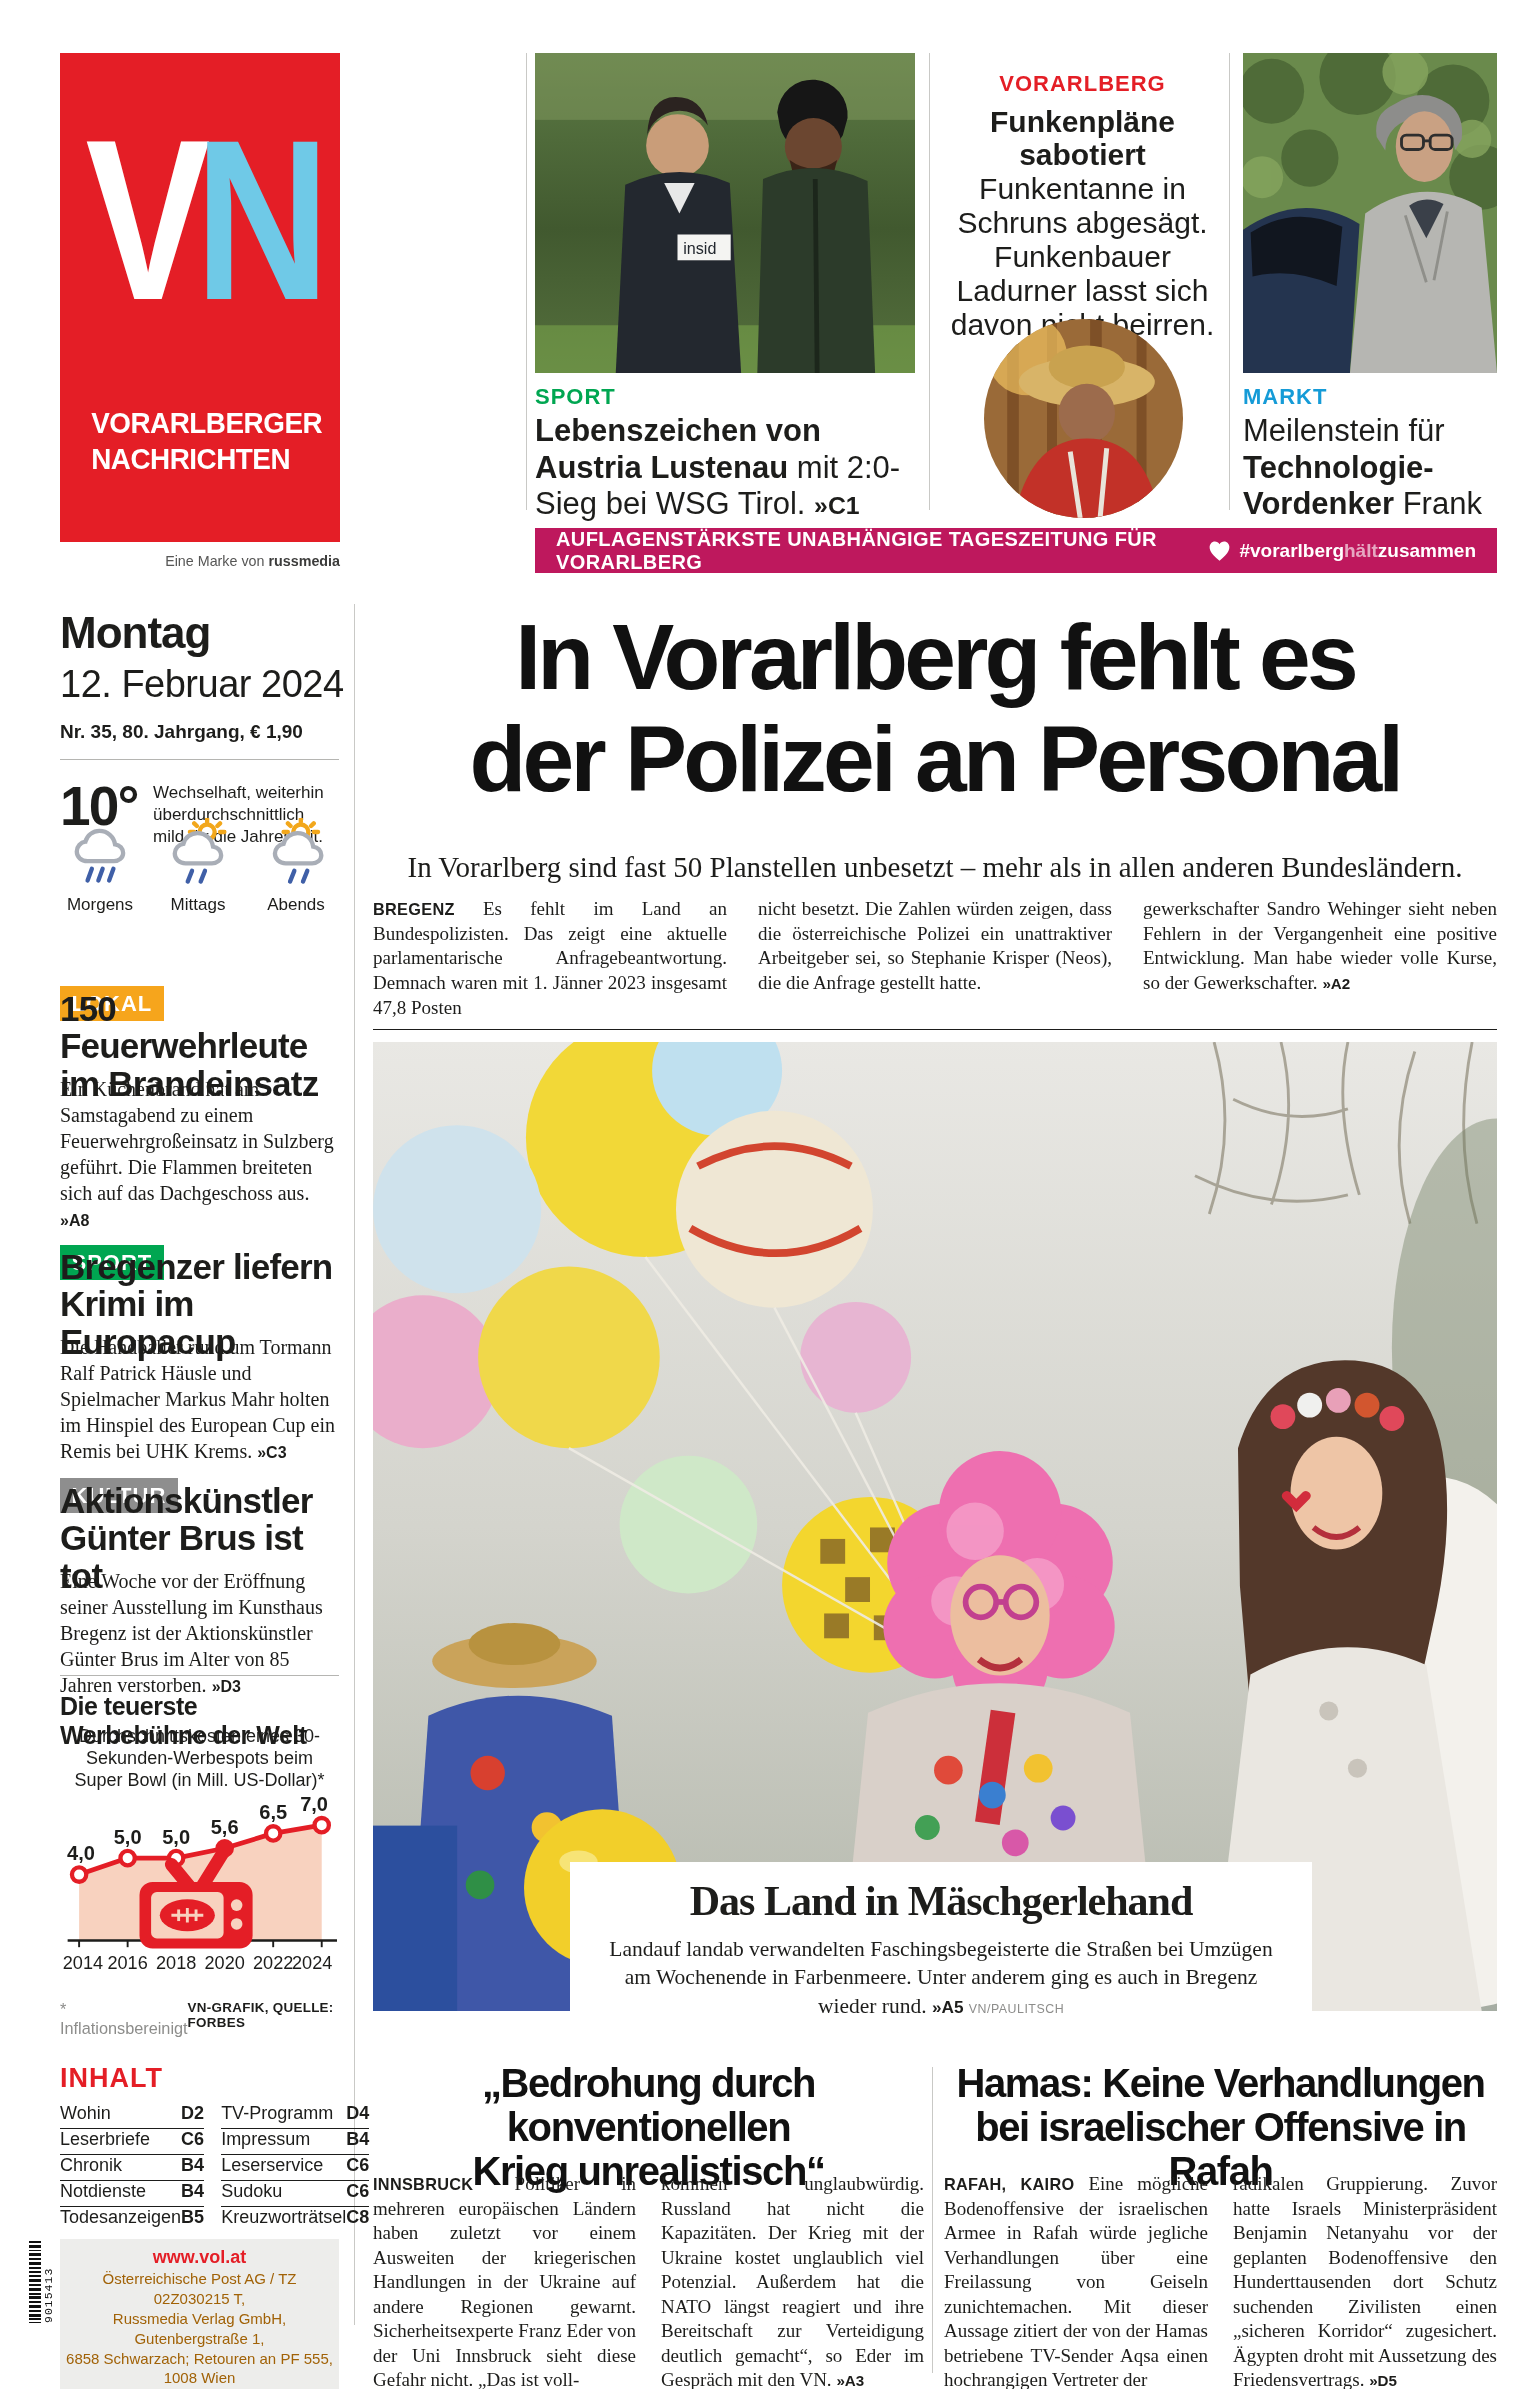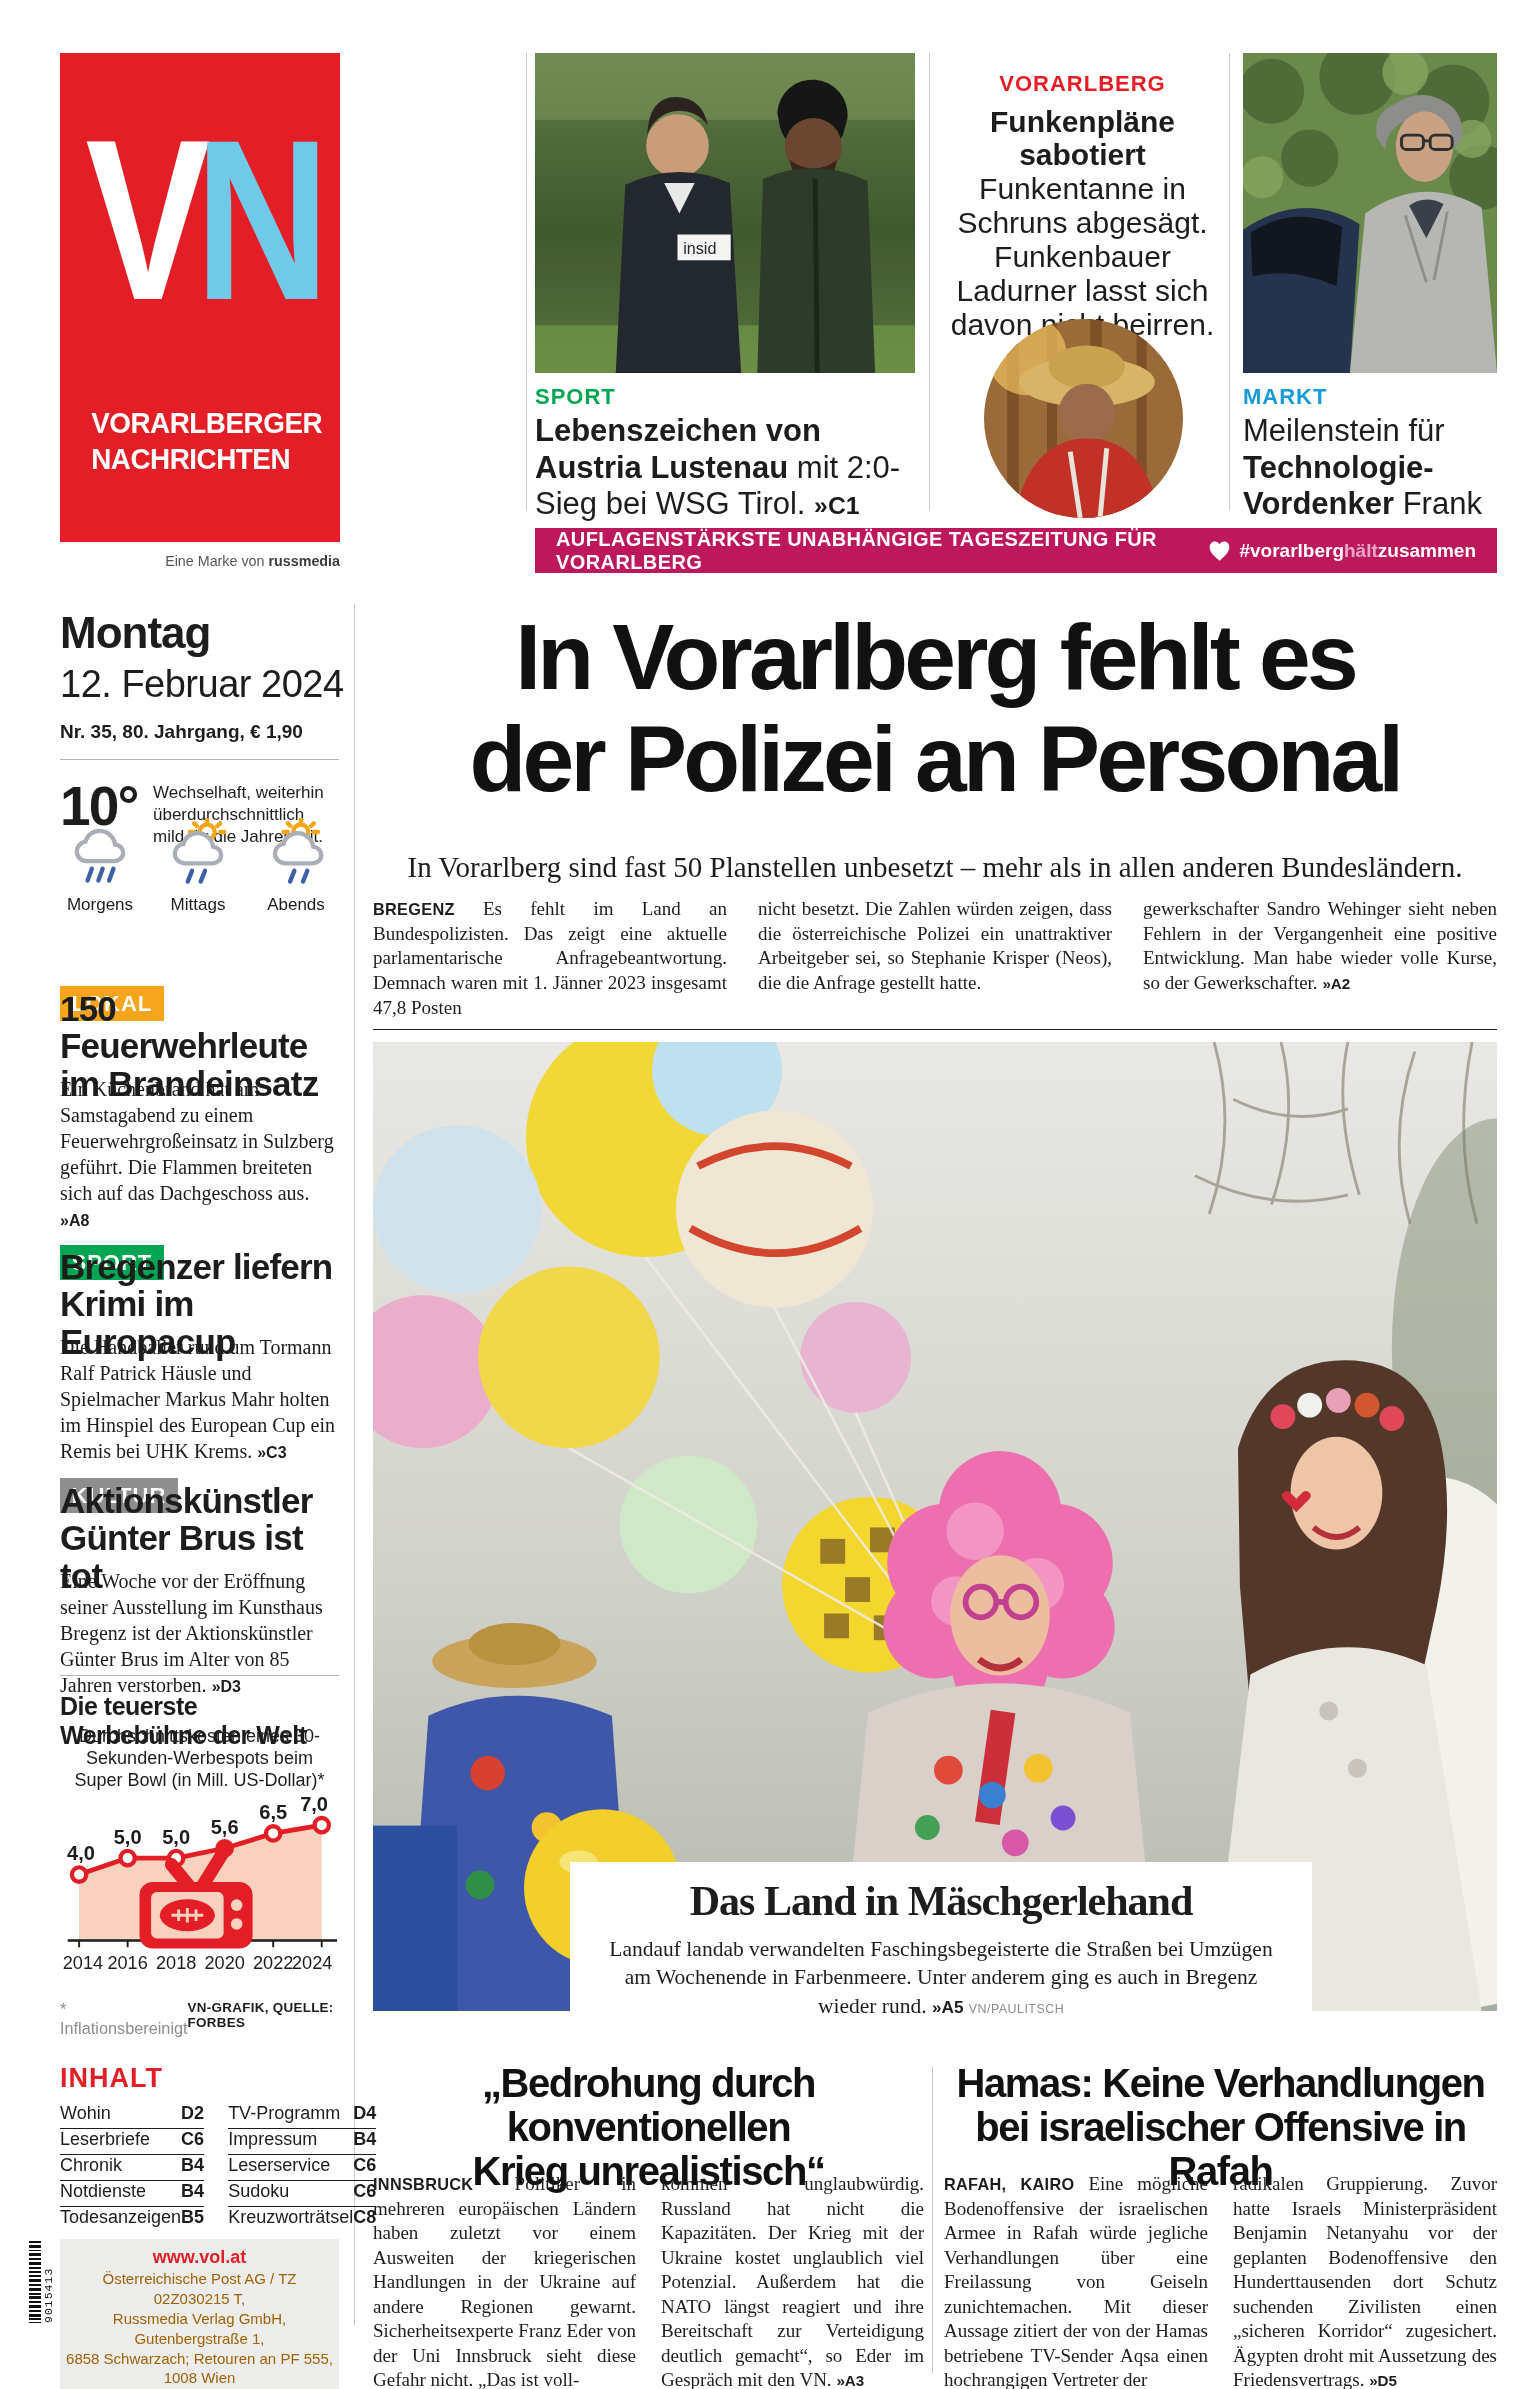--- a/index.html
+++ b/index.html
@@ -60,21 +60,21 @@
   .ch-sub{position:absolute;left:60px;top:1726px;width:279px;text-align:center;font-size:18px;line-height:1.22;color:#1d1d1b;}
   .chart-wrap{position:absolute;left:60px;top:1774px;width:277px;height:205px;}
   .chart-wrap svg{font-family:"Liberation Sans",sans-serif;}
   .tv-icon{position:absolute;left:65px;top:61px;width:145px;height:117px;}
   .chart-foot{position:absolute;left:60px;top:2000px;width:279px;display:flex;justify-content:space-between;align-items:flex-start;}
   .fn-left{color:#8d8d8b;font-size:16.3px;}
   .fn-right{font-size:13.4px;font-weight:800;letter-spacing:0.3px;}
 
   
   .inhalt-title{position:absolute;left:60px;top:2063px;font-size:27px;font-weight:900;letter-spacing:1px;}
-  .inhalt{position:absolute;left:60px;top:2103px;width:279px;display:flex;gap:24px;font-size:18px;justify-content:space-between;}
+  .inhalt{position:absolute;left:60px;top:2103px;width:279px;display:flex;gap:17px;font-size:18px;justify-content:space-between;}
   .inhalt .col{flex:1;}
   .in-row{display:flex;justify-content:space-between;align-items:baseline;height:25px;border-bottom:1.9px solid #1d1d1b;}
   .in-row.last{border-bottom:none;}
   .in-row b{font-weight:800;}
 
   
   .postbox{position:absolute;left:60px;top:2239px;width:279px;box-sizing:border-box;background:#ededeb;
       text-align:center;padding:7.6px 5.7px 9.6px;}
   .postbox .url{font-size:18px;font-weight:800;margin-bottom:1.9px;}
   .postbox .line{font-size:15px;color:#a16207;line-height:1.32;}

